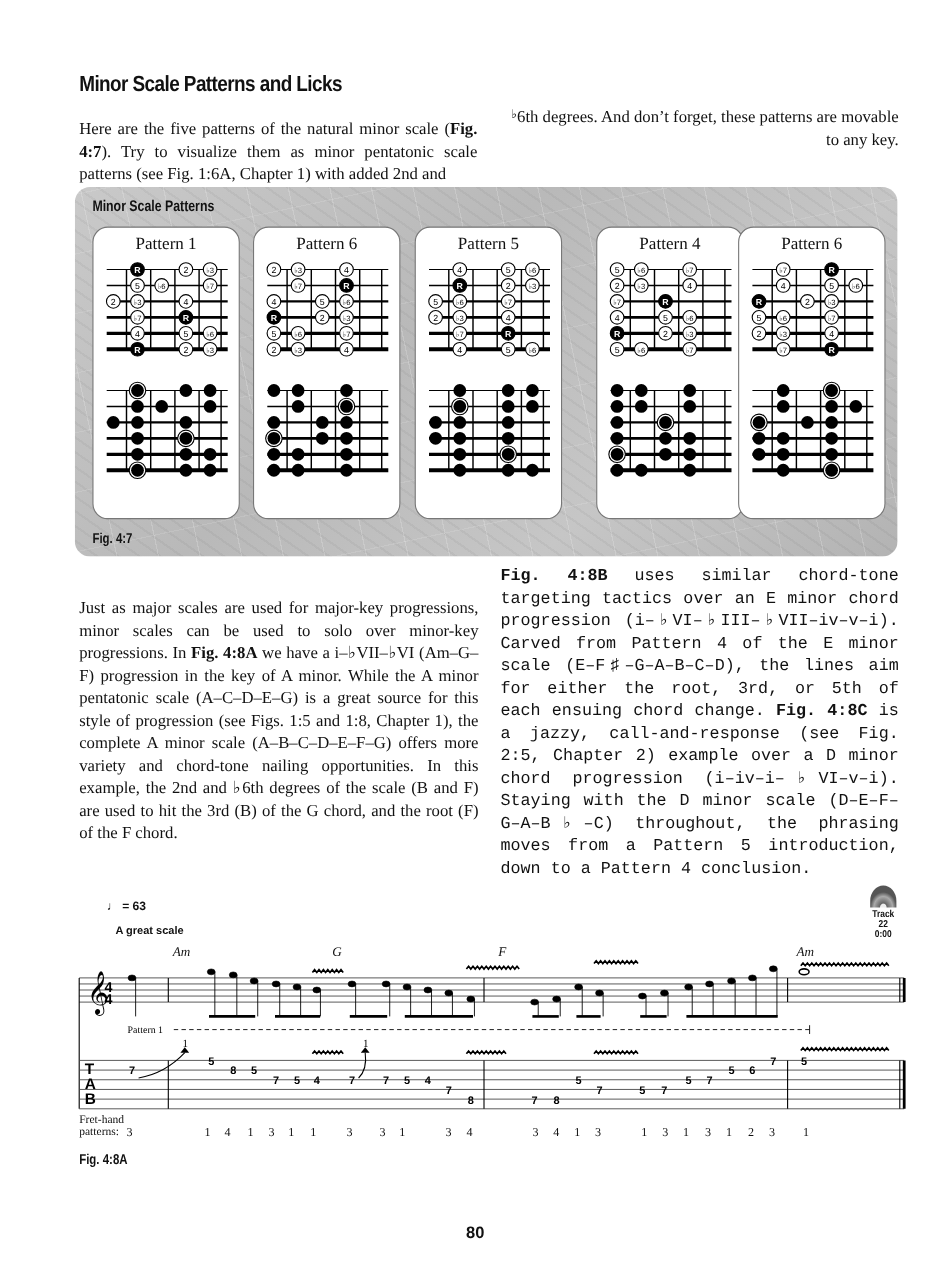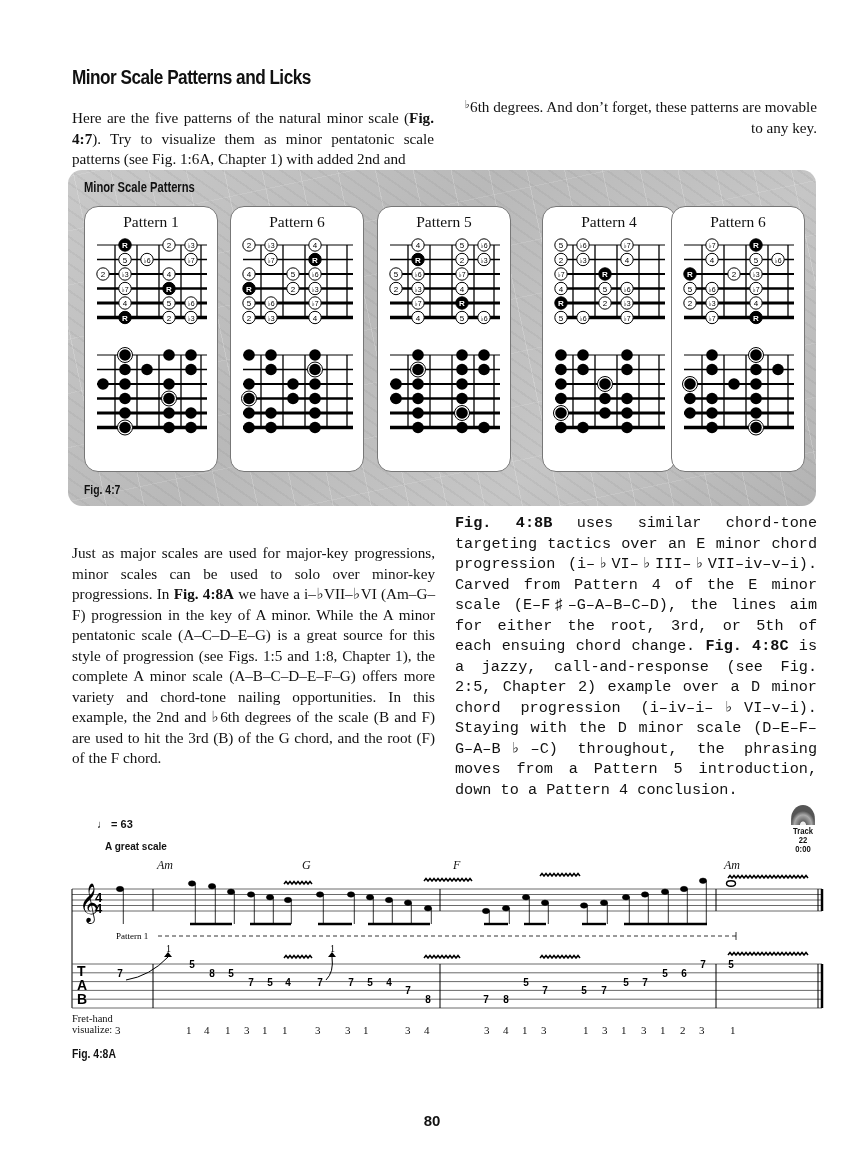--- a/index.html
+++ b/index.html
@@ -645,21 +645,21 @@
   <text id="ts-bot" x="95" y="913" font-family="Liberation Sans, sans-serif" font-weight="bold" font-size="13">4</text>
   <text x="79" y="914" font-family="DejaVu Serif, serif" font-size="34">𝄞</text>
   <text x="77" y="976" font-family="Liberation Sans, sans-serif" font-weight="bold" font-size="14">T</text>
   <text x="77" y="990" font-family="Liberation Sans, sans-serif" font-weight="bold" font-size="14">A</text>
   <text x="77" y="1004" font-family="Liberation Sans, sans-serif" font-weight="bold" font-size="14">B</text>
   <text x="166" y="952" font-family="Liberation Serif, serif" font-size="10">1</text>
   <text x="330" y="952" font-family="Liberation Serif, serif" font-size="10">1</text>
 </svg>
 
 <div class="fret-hand"><span id="fh" style="white-space:pre-line">Fret-hand
-visualize:</span></div>
+patterns:</span></div>
 <div id="fingers">
     <div class="finger" style="left: 115px;">3</div>
     <div class="finger" style="left: 186px;">1</div>
     <div class="finger" style="left: 204px;">4</div>
     <div class="finger" style="left: 225px;">1</div>
     <div class="finger" style="left: 244px;">3</div>
     <div class="finger" style="left: 262px;">1</div>
     <div class="finger" style="left: 282px;">1</div>
     <div class="finger" style="left: 315px;">3</div>
     <div class="finger" style="left: 345px;">3</div>

